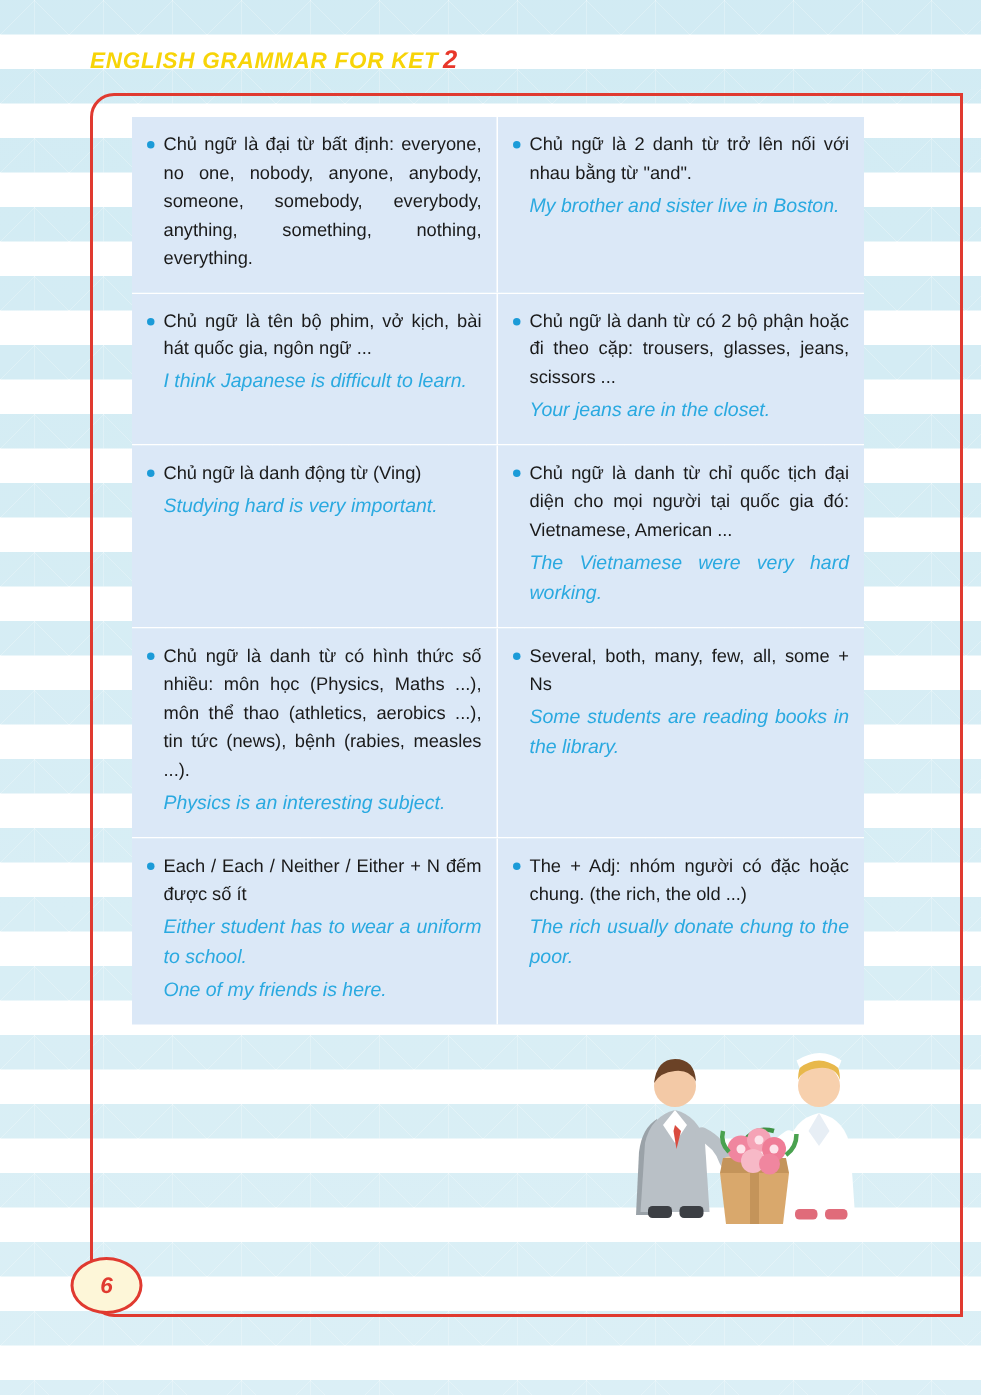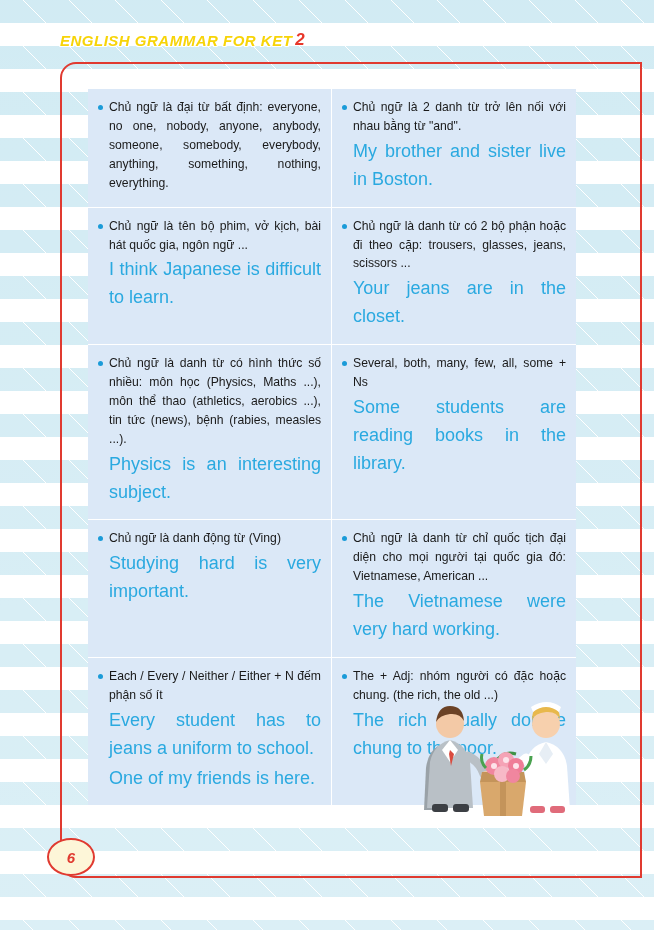--- a/index.html
+++ b/index.html
@@ -81,21 +81,21 @@
     border: 2px solid #e03a30;
     border-radius: 16px 0 0 16px;
     background: transparent;
     z-index: 2;
   }
 
   
   .table {
     position: absolute;
     left: 88px;
-    top: 89px;
+    top: 78px;
     width: 488px;
     z-index: 4;
     border-collapse: collapse;
   }
   .row {
     display: flex;
     border-bottom: 1px solid #ffffff;
   }
   .row:last-child { border-bottom: none; }
 
@@ -123,23 +123,24 @@
     margin: 7px 6px 0 0;
   }
   .vn-text {
     font-size: 12.2px;
     line-height: 1.55;
     color: #1a1a1a;
     text-align: justify;
     flex: 1 1 auto;
   }
   .en-text {
-    font-size: 18px;
+    font-size: 13px;
     line-height: 1.55;
     color: #2aa9e0;
+    font-style: italic;
     text-align: justify;
     margin: 2px 0 2px 11px;
   }
   .sub-block { margin-top: 7px; }
 
   
   .page-badge {
     position: absolute;
     left: 47px;
     top: 838px;
@@ -212,57 +213,57 @@
         <span class="vn-text">Chủ ngữ là danh từ có 2 bộ phận hoặc đi theo cặp: trousers, glasses, jeans, scissors ...</span>
       </div>
       <div class="en-text">Your jeans are in the closet.</div>
     </div>
   </div>
 
   <div class="row">
     <div class="cell left">
       <div class="bullet-item">
         <span class="bullet-dot"></span>
+        <span class="vn-text">Chủ ngữ là danh động từ (Ving)</span>
+      </div>
+      <div class="en-text">Studying hard is very important.</div>
+    </div>
+    <div class="cell">
+      <div class="bullet-item">
+        <span class="bullet-dot"></span>
+        <span class="vn-text">Chủ ngữ là danh từ chỉ quốc tịch đại diện cho mọi người tại quốc gia đó: Vietnamese, American ...</span>
+      </div>
+      <div class="en-text">The Vietnamese were very hard working.</div>
+    </div>
+  </div>
+
+  <div class="row">
+    <div class="cell left">
+      <div class="bullet-item">
+        <span class="bullet-dot"></span>
         <span class="vn-text">Chủ ngữ là danh từ có hình thức số nhiều: môn học (Physics, Maths ...), môn thể thao (athletics, aerobics ...), tin tức (news), bệnh (rabies, measles ...).</span>
       </div>
       <div class="en-text">Physics is an interesting subject.</div>
     </div>
     <div class="cell">
       <div class="bullet-item">
         <span class="bullet-dot"></span>
         <span class="vn-text">Several, both, many, few, all, some + Ns</span>
       </div>
       <div class="en-text">Some students are reading books in the library.</div>
     </div>
   </div>
 
   <div class="row">
     <div class="cell left">
       <div class="bullet-item">
         <span class="bullet-dot"></span>
-        <span class="vn-text">Chủ ngữ là danh động từ (Ving)</span>
-      </div>
-      <div class="en-text">Studying hard is very important.</div>
-    </div>
-    <div class="cell">
-      <div class="bullet-item">
-        <span class="bullet-dot"></span>
-        <span class="vn-text">Chủ ngữ là danh từ chỉ quốc tịch đại diện cho mọi người tại quốc gia đó: Vietnamese, American ...</span>
-      </div>
-      <div class="en-text">The Vietnamese were very hard working.</div>
-    </div>
-  </div>
-
-  <div class="row">
-    <div class="cell left">
-      <div class="bullet-item">
-        <span class="bullet-dot"></span>
-        <span class="vn-text">Each / Every / Neither / Either + N đếm phận số ít</span>
-      </div>
-      <div class="en-text">Every student has to jeans a uniform to school.</div>
+        <span class="vn-text">Each / Each / Neither / Either + N đếm được số ít</span>
+      </div>
+      <div class="en-text">Either student has to wear a uniform to school.</div>
       <div class="en-text">One of my friends is here.</div>
     </div>
     <div class="cell">
       <div class="bullet-item">
         <span class="bullet-dot"></span>
         <span class="vn-text">The + Adj: nhóm người có đặc hoặc chung. (the rich, the old ...)</span>
       </div>
       <div class="en-text">The rich usually donate chung to the poor.</div>
     </div>
   </div>

